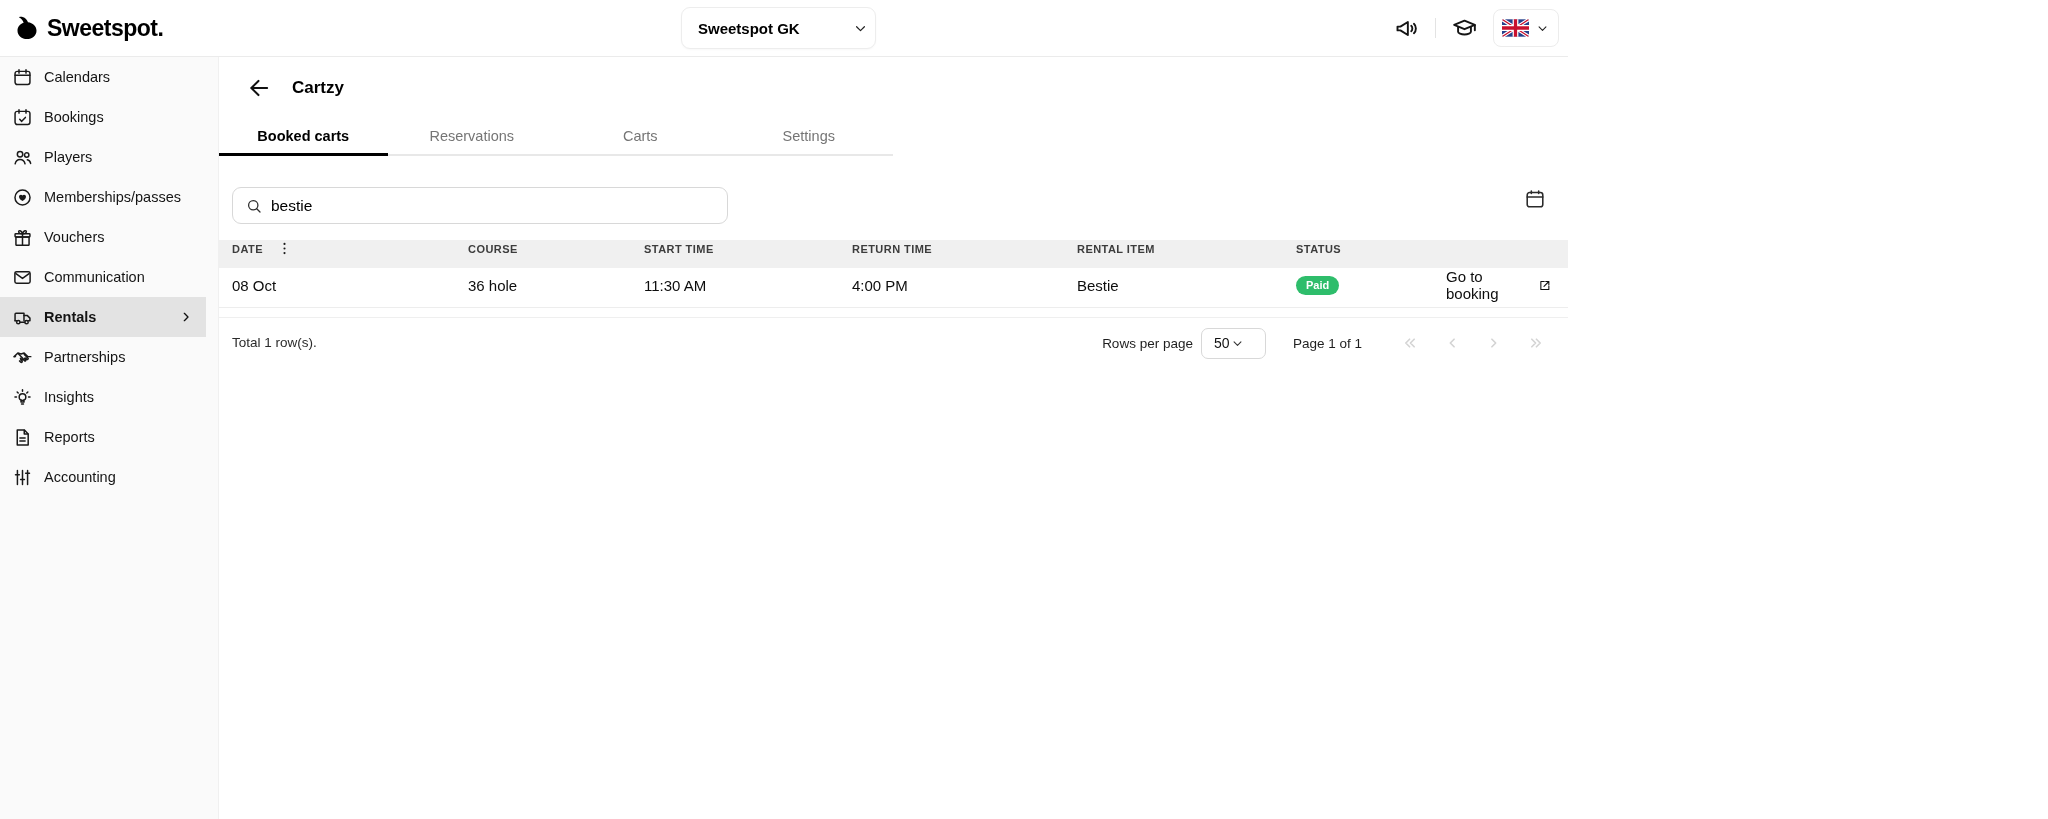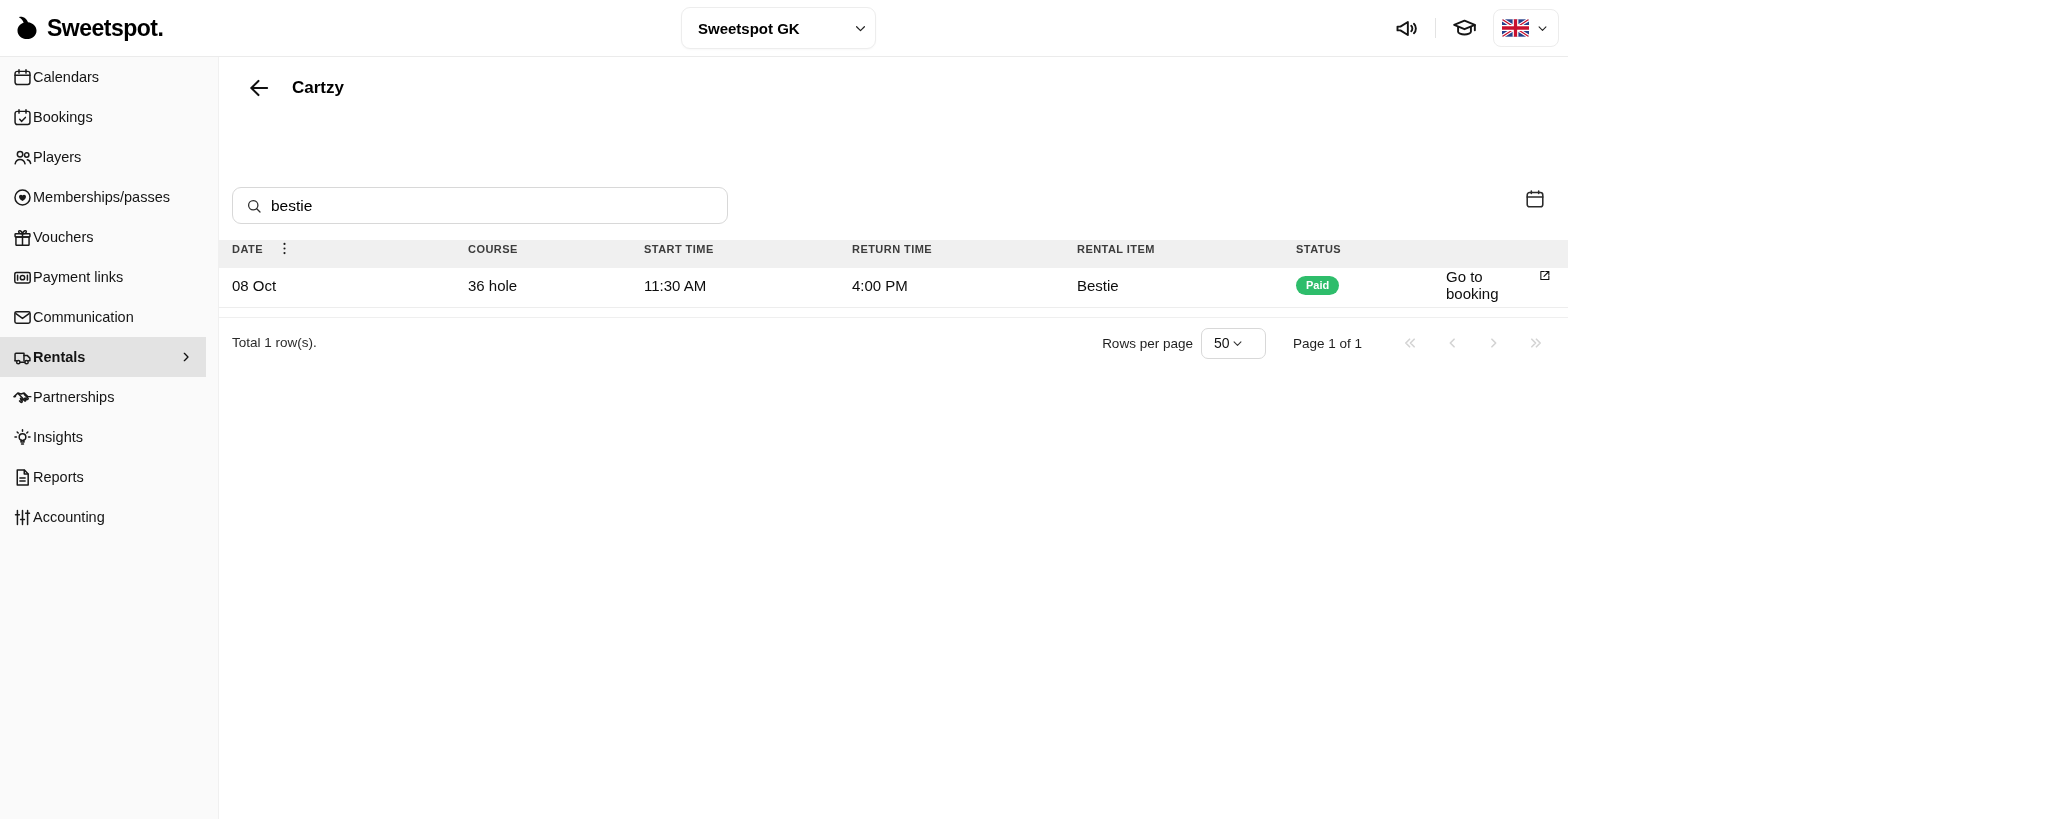--- a/index.html
+++ b/index.html
@@ -34,21 +34,21 @@
   .top-icon { width: 27px; height: 27px; color: #151515; cursor: pointer; }
   .vdiv { width: 1px; height: 20px; background: #e3e3e3; }
   .lang { width: 66px; height: 38px; border: 1px solid #ececec; border-radius: 8px; background: #fff;
     display: flex; align-items: center; justify-content: center; gap: 6px; cursor: pointer; }
   .flag { width: 27px; height: 18px; border-radius: 2px; overflow: hidden; }
   .flag svg { width: 27px; height: 18px; }
   .lang .chev { width: 15px; height: 15px; color: #222; }
 
   
   .sidebar { position: absolute; left: 0; top: 57px; width: 219px; height: 762px; background: #fafafa; border-right: 1px solid #f0f0f0; }
-  .sidebar-item { position: relative; height: 40px; display: flex; align-items: center; 
+  .sidebar-item { position: relative; height: 40px; display: flex; align-items: center; gap: 11px;
     padding: 0 12px; font-size: 14.5px; color: #141414; cursor: pointer; }
   .sidebar-item .icon { width: 21px; height: 21px; color: #1a1a1a; flex: 0 0 21px; }
   .sidebar-item .icon svg { width: 21px; height: 21px; }
   .sidebar-item.selected { background: #e3e3e3; width: 206px; font-weight: 700; }
   .sidebar-item .chev { position: absolute; right: 12px; width: 16px; height: 16px; color: #111; }
 
   
   .main { position: absolute; left: 219px; top: 57px; width: 1349px; height: 762px; background: #fff; }
 
   .page-head { position: absolute; top: 18px; left: 27px; display: flex; align-items: center; gap: 20px; }
@@ -75,21 +75,21 @@
   .thead, .trow { display: grid; grid-template-columns: 236px 176px 208px 225px 219px 150px 1fr;
     align-items: center; padding: 0 16px 16px 13px; }
   .thead { height: 28px; background: #f0f0f0; }
   .th { display: flex; align-items: center; gap: 13px; font-size: 11px; font-weight: 700;
     color: #3c3c3c; letter-spacing: 0.45px; }
   .kebab { width: 17px; height: 17px; color: #1a1a1a; cursor: pointer; }
   .trow { height: 40px; border-bottom: 1px solid #ededed; font-size: 15px; color: #0d0d0d; }
   .badge { display: inline-block; padding: 3px 10px; border-radius: 10px; color: #fff;
     font-size: 11px; font-weight: 600; line-height: 1.25; }
   .td.action { justify-self: end; }
-  .action-link { display: inline-flex; align-items: flex-start; gap: 7px; cursor: pointer; font-size: 15px; color: #0d0d0d; }
+  .action-link { display: inline-flex; align-items: center; gap: 7px; cursor: pointer; font-size: 15px; color: #0d0d0d; }
   .ext { width: 15px; height: 15px; color: #111; }
 
   
   .tfoot { position: absolute; top: 268px; left: 0; width: 1349px; height: 36px; }
   .total { position: absolute; left: 13px; top: 10px; font-size: 13.5px; color: #2b2b2b; }
   .foot-right { position: absolute; right: 22px; top: 0; height: 36px; display: flex; align-items: center; }
   .rpp-label { font-size: 13.5px; color: #1f1f1f; }
   .rpp-select { margin-left: 8px; width: 65px; height: 31px; border: 1px solid #d8d8d8; border-radius: 7px;
     background: #fff; display: flex; align-items: center; justify-content: flex-start;
     padding: 0 7px 0 12px; font-size: 14px; cursor: pointer; }
@@ -200,30 +200,20 @@
             <path d="M4.5 11.5h15V20a.9.9 0 0 1-1 .9h-13a.9.9 0 0 1-1-.9z"></path>
             <rect x="3.5" y="7.8" width="17" height="3.7" rx="0.8"></rect>
             <path d="M12 7.8V21M12 7.6c-2 .2-4.4-.3-4.4-2.1 0-1.9 3-2.3 4.4 2.1zM12 7.6c2 .2 4.4-.3 4.4-2.1 0-1.9-3-2.3-4.4 2.1z"></path>
           </svg>
         </span>
         <span class="label">Vouchers</span>
       </div>
       <div class="sidebar-item">
         <span class="icon">
           <svg viewBox="0 0 24 24" fill="none" stroke="currentColor" stroke-width="1.7" stroke-linecap="round" stroke-linejoin="round">
-            <rect x="3.2" y="6.2" width="17.6" height="12" rx="2"></rect>
-            <circle cx="12" cy="12.2" r="2.5"></circle>
-            <path d="M6.4 9.4v5.6M17.6 9.4v5.6"></path>
-          </svg>
-        </span>
-        <span class="label">Payment links</span>
-      </div>
-      <div class="sidebar-item">
-        <span class="icon">
-          <svg viewBox="0 0 24 24" fill="none" stroke="currentColor" stroke-width="1.7" stroke-linecap="round" stroke-linejoin="round">
             <rect x="3.3" y="5.5" width="17.4" height="13" rx="2"></rect>
             <path d="M4.5 7.6l7.5 5.4 7.5-5.4"></path>
           </svg>
         </span>
         <span class="label">Communication</span>
       </div>
       <div class="sidebar-item selected">
         <span class="icon">
           <svg viewBox="0 0 24 24" fill="none" stroke="currentColor" stroke-width="1.7" stroke-linecap="round" stroke-linejoin="round">
             <path d="M3.5 15.8V8.2c0-.6.4-1 1-1h9.2v8.6"></path>
@@ -286,20 +276,34 @@
 
     <div class="page-head">
       <span class="back-btn ib">
           <svg viewBox="0 0 24 24" fill="none" stroke="currentColor" stroke-width="1.7" stroke-linecap="round" stroke-linejoin="round">
             <path d="M19.5 12H4.8M11.5 18.5L5 12l6.5-6.5" stroke-width="1.9"></path>
           </svg>
         </span>
       <span class="page-title">Cartzy</span>
     </div>
 
+    <div class="tabs">
+        <div class="tab active">
+          <span>Booked carts</span>
+        </div>
+        <div class="tab">
+          <span>Reservations</span>
+        </div>
+        <div class="tab">
+          <span>Carts</span>
+        </div>
+        <div class="tab">
+          <span>Settings</span>
+        </div>
+      </div>
 
     <div class="search">
       <span class="sicon ib">
           <svg viewBox="0 0 24 24" fill="none" stroke="currentColor" stroke-width="1.7" stroke-linecap="round" stroke-linejoin="round">
             <circle cx="11" cy="11" r="6.2"></circle>
             <path d="M15.6 15.6L20 20"></path>
           </svg>
         </span>
       <input type="text" autofocus="" value="bestie" style="">
     </div>

